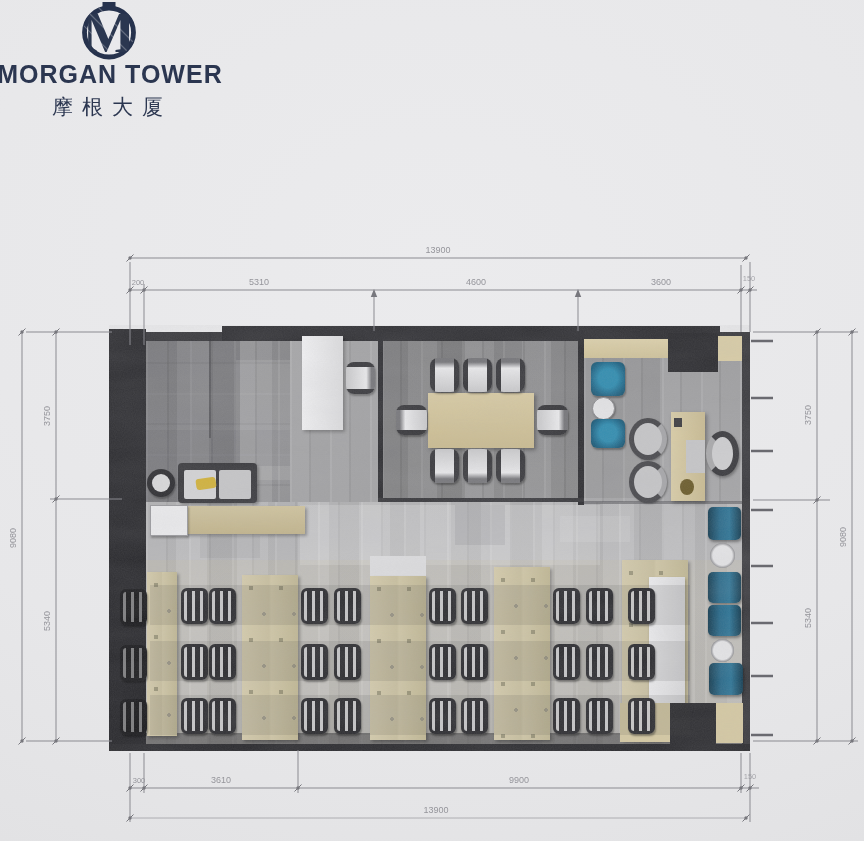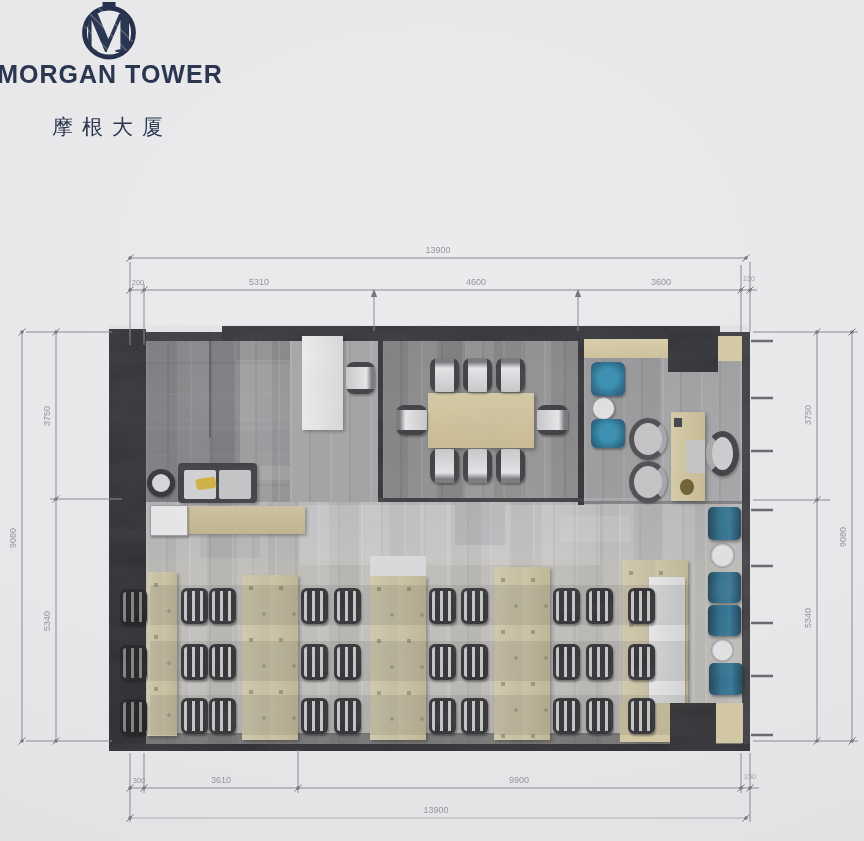--- a/index.html
+++ b/index.html
@@ -46,21 +46,21 @@
       <g clip-path="url(#lc)">
         <text x="109" y="52" text-anchor="middle" font-family="Liberation Serif" font-weight="bold" font-size="56" fill="#2b3750">M</text>
         <path d="M88,12 l40,40 M97,6 l36,36 M80,22 l32,32" stroke="rgba(233,233,236,0.3)" stroke-width="1.2"></path>
       </g>
       <rect x="102.5" y="2" width="13" height="6" fill="#26324d"></rect>
     </g>
   </svg>
   
   <div class="abs" style="left:-5px;top:60px;width:230px;color:#2b3650;font-size:25px;font-weight:bold;letter-spacing:1px;">MORGAN TOWER</div>
   
-  <div class="abs" style="left:52px;top:93px;color:#2b3650;font-size:21px;letter-spacing:9px;margin-top:20px;">摩根大厦</div>
+  <div class="abs" style="left:52px;top:93px;color:#2b3650;font-size:21px;letter-spacing:9px;">摩根大厦</div>
 </div>
 
 <div class="abs" id="floor" style="left:146px;top:332px;width:598px;height:416px;background:#b2b2b4;"></div>
 
 <div class="abs" style="left:146px;top:332px;width:234px;height:228px;background:
   repeating-linear-gradient(180deg, rgba(255,255,255,0.05) 0 2px, rgba(0,0,0,0.0) 2px 30px, rgba(0,0,0,0.05) 30px 32px, rgba(0,0,0,0.0) 32px 61px),
   repeating-linear-gradient(90deg, rgba(255,255,255,0.10) 0 2px, rgba(0,0,0,0) 2px 21px, rgba(0,0,0,0.09) 21px 23px, rgba(0,0,0,0.02) 23px 44px),
   repeating-linear-gradient(90deg, rgba(0,0,0,0.06) 0 31px, rgba(255,255,255,0.06) 31px 63px),
   linear-gradient(180deg,#9b9b9d 0%,#a5a5a7 55%,#a0a0a2 100%);"></div>
 

